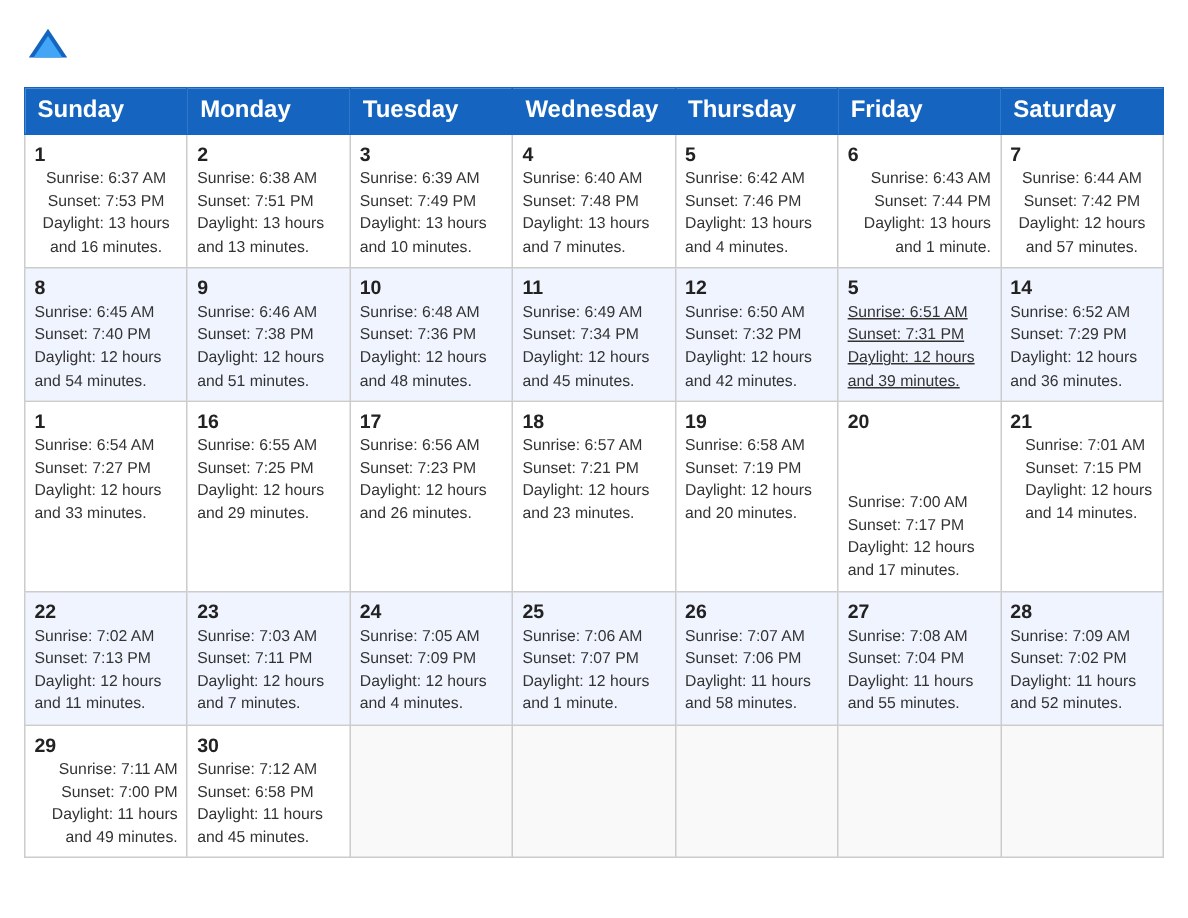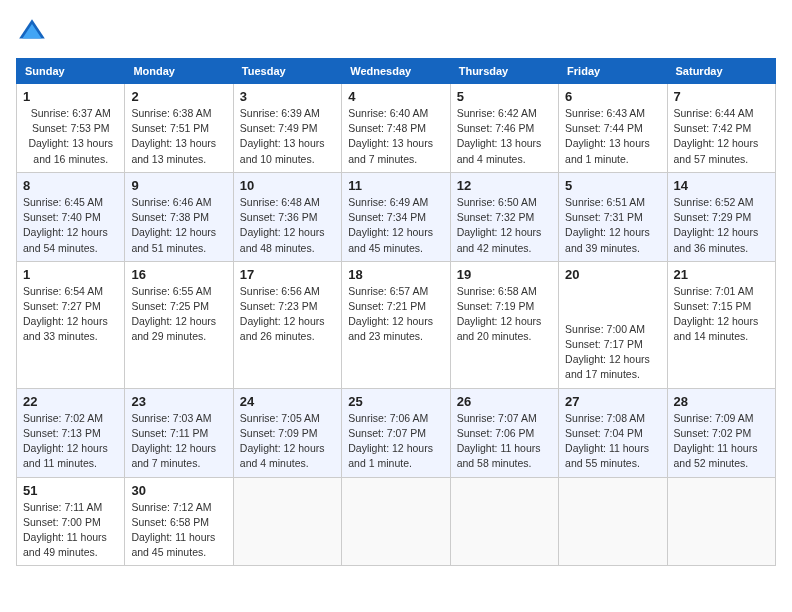--- a/index.html
+++ b/index.html
@@ -55,21 +55,21 @@
     .calendar {
       width: 100%;
       border-collapse: collapse;
       font-size: 11px;
     }
     .calendar th {
       background: #1565c0;
       color: #fff;
       text-align: left;
       padding: 6px 8px;
-      font-size: 11px;
+      font-size: 16px;
       font-weight: bold;
       border: 1px solid #1565c0;
     }
     .calendar td {
       border: 1px solid #ccc;
       vertical-align: top;
       padding: 5px 6px;
       width: calc(100%/7);
       min-height: 80px;
       background: #fff;
@@ -157,28 +157,28 @@
         </td>
         <td>
           <span class="day-num">5</span>
           <div class="day-info" style="white-space: pre-line;">Sunrise: 6:42 AM
 Sunset: 7:46 PM
 Daylight: 13 hours
 and 4 minutes.</div>
         </td>
         <td>
           <span class="day-num">6</span>
-          <div class="day-info" style="white-space: pre-line;">Sunrise: 6:43 AM
+          <div class="day-info" style="white-space: pre-line; text-align: right;">Sunrise: 6:43 AM
 Sunset: 7:44 PM
 Daylight: 13 hours
 and 1 minute.</div>
         </td>
         <td>
           <span class="day-num">7</span>
-          <div class="day-info" style="white-space: pre-line;">Sunrise: 6:44 AM
+          <div class="day-info" style="white-space: pre-line; text-align: center;">Sunrise: 6:44 AM
 Sunset: 7:42 PM
 Daylight: 12 hours
 and 57 minutes.</div>
         </td>
       </tr>
       <tr>
         <td>
           <span class="day-num">8</span>
           <div class="day-info" style="white-space: pre-line;">Sunrise: 6:45 AM
 Sunset: 7:40 PM
@@ -208,21 +208,21 @@
         </td>
         <td>
           <span class="day-num">12</span>
           <div class="day-info" style="white-space: pre-line;">Sunrise: 6:50 AM
 Sunset: 7:32 PM
 Daylight: 12 hours
 and 42 minutes.</div>
         </td>
         <td>
           <span class="day-num">5</span>
-          <div class="day-info" style="white-space: pre-line;">Sunrise: 6:51 AM
+          <div class="day-info" style="white-space: pre-line; text-decoration: underline;">Sunrise: 6:51 AM
 Sunset: 7:31 PM
 Daylight: 12 hours
 and 39 minutes.</div>
         </td>
         <td>
           <span class="day-num">14</span>
           <div class="day-info" style="white-space: pre-line;">Sunrise: 6:52 AM
 Sunset: 7:29 PM
 Daylight: 12 hours
 and 36 minutes.</div>
@@ -266,21 +266,21 @@
         </td>
         <td>
           <span class="day-num">20</span>
           <div class="day-info" style="white-space: pre-line; margin-top: 40px;">Sunrise: 7:00 AM
 Sunset: 7:17 PM
 Daylight: 12 hours
 and 17 minutes.</div>
         </td>
         <td>
           <span class="day-num">21</span>
-          <div class="day-info" style="white-space: pre-line;">Sunrise: 7:01 AM
+          <div class="day-info" style="white-space: pre-line; margin-left: 10px;">Sunrise: 7:01 AM
 Sunset: 7:15 PM
 Daylight: 12 hours
 and 14 minutes.</div>
         </td>
       </tr>
       <tr>
         <td>
           <span class="day-num">22</span>
           <div class="day-info" style="white-space: pre-line;">Sunrise: 7:02 AM
 Sunset: 7:13 PM
@@ -325,22 +325,22 @@
         <td>
           <span class="day-num">28</span>
           <div class="day-info" style="white-space: pre-line;">Sunrise: 7:09 AM
 Sunset: 7:02 PM
 Daylight: 11 hours
 and 52 minutes.</div>
         </td>
       </tr>
       <tr>
         <td>
-          <span class="day-num">51</span>
-          <div class="day-info" style="white-space: pre-line;">Sunrise: 7:11 AM
+          <span class="day-num">29</span>
+          <div class="day-info" style="white-space: pre-line; text-align: right;">Sunrise: 7:11 AM
 Sunset: 7:00 PM
 Daylight: 11 hours
 and 49 minutes.</div>
         </td>
         <td>
           <span class="day-num">30</span>
           <div class="day-info" style="white-space: pre-line;">Sunrise: 7:12 AM
 Sunset: 6:58 PM
 Daylight: 11 hours
 and 45 minutes.</div>

